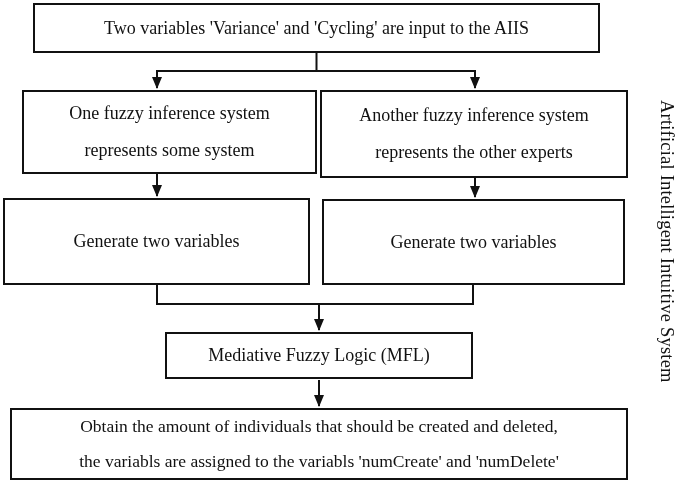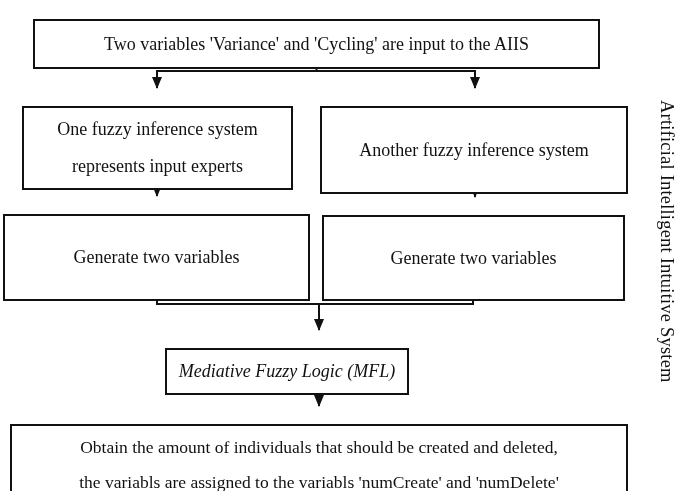--- a/index.html
+++ b/index.html
@@ -23,30 +23,29 @@
     box-sizing: border-box;
     border: 2px solid #111111;
     background: #ffffff;
     display: flex;
     flex-direction: column;
     align-items: center;
     justify-content: center;
     text-align: center;
     font-size: 18px;
     line-height: 2.05;
-    margin-top: 16px;
   }
   .node span { display: block; white-space: nowrap; }
   .node-input   { left: 33px;  top: 3px;   width: 567px; height: 50px; }
-  .node-fis1    { left: 22px;  top: 90px;  width: 271px; height: 84px; }
+  .node-fis1    { left: 22px;  top: 90px;  width: 295px; height: 84px; }
   .node-fis2    { left: 320px; top: 90px;  width: 308px; height: 88px; }
   .node-gen1    { left: 3px;   top: 198px; width: 307px; height: 87px; }
   .node-gen2    { left: 322px; top: 199px; width: 303px; height: 86px; }
-  .node-mfl     { left: 165px; top: 332px; width: 244px; height: 47px; font-style: italic; }
-  .node-output  { left: 10px;  top: 408px; width: 618px; height: 82px; font-size: 17.5px; line-height: 2.0; }
+  .node-mfl     { left: 165px; top: 332px; width: 308px; height: 47px; }
+  .node-output  { left: 10px;  top: 408px; width: 618px; height: 72px; font-size: 17.5px; line-height: 2.0; }
   .side-label {
     position: absolute;
     left: 650px; top: 76px;
     width: 32px; height: 330px;
     writing-mode: vertical-rl;
     display: flex;
     align-items: center;
     justify-content: center;
     font-size: 18.5px;
     letter-spacing: 0.2px;
@@ -84,25 +83,26 @@
 
     <line x1="319" y1="380" x2="319" y2="406" marker-end="url(#arrow)"></line>
   </svg>
 
   <div class="node node-input">
     <span>Two variables 'Variance' and 'Cycling' are input to the AIIS</span>
   </div>
 
   <div class="node node-fis1">
     <span>One fuzzy inference system</span>
-    <span>represents input experts</span>
+    <span>represents some system</span>
   </div>
 
   <div class="node node-fis2">
     <span>Another fuzzy inference system</span>
+    <span>represents the other experts</span>
   </div>
 
   <div class="node node-gen1">
     <span>Generate two variables</span>
   </div>
 
   <div class="node node-gen2">
     <span>Generate two variables</span>
   </div>
 

